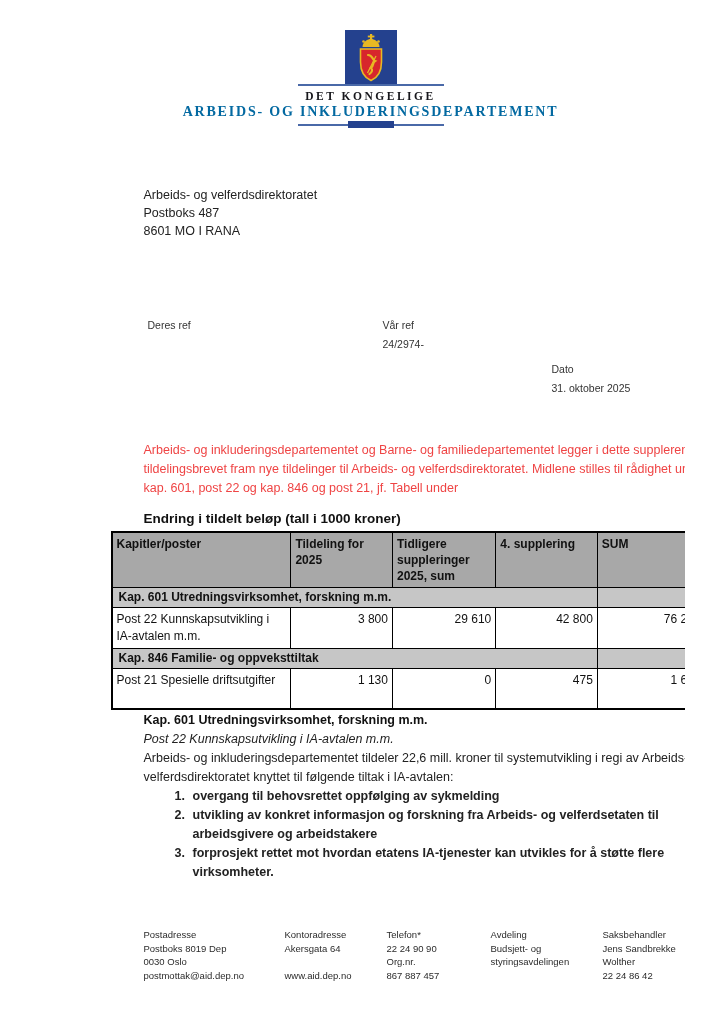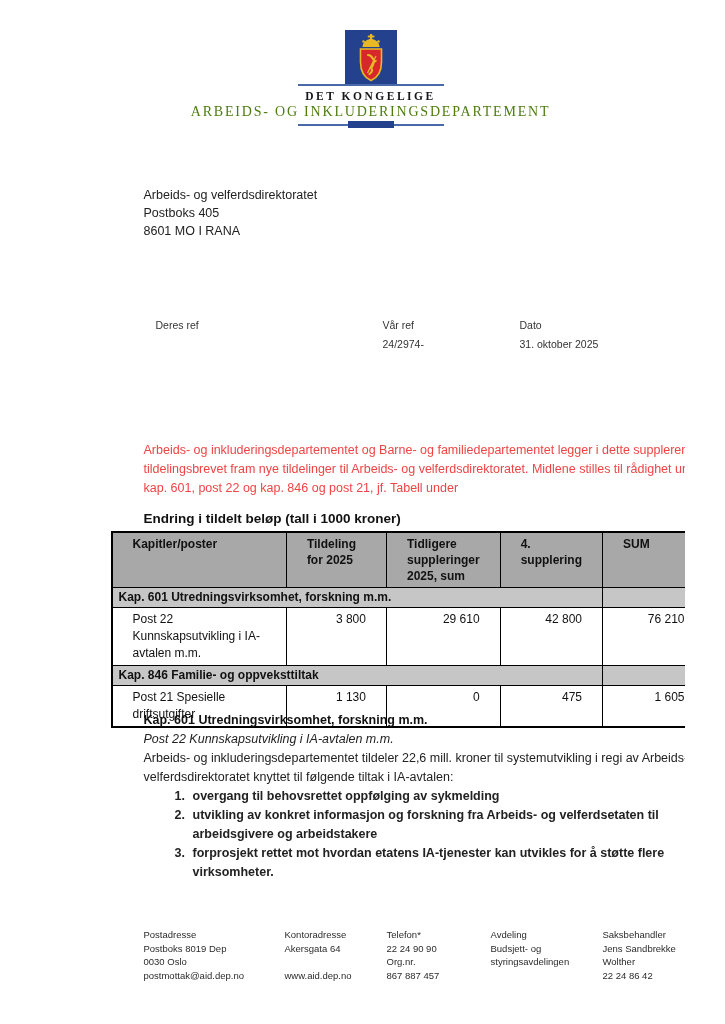--- a/index.html
+++ b/index.html
@@ -17,35 +17,35 @@
   }
   .crest { width:52px; height:56px; display:block; }
   .lh-rule { width:146px; height:2px; background:#4a69a8; }
   .lh-rule.top { margin-top:-2px; }
   .lh-line1 {
     font-family:"Liberation Serif", serif; font-size:11.5px; letter-spacing:2.5px;
     color:#17171c; margin-top:4px; font-weight:600;
   }
   .lh-line2 {
     font-family:"Liberation Serif", serif; font-size:14px; letter-spacing:1.8px;
-    color:#4d7c0f; margin-top:2px; font-weight:400; white-space:nowrap;
+    color:#0369a1; margin-top:2px; font-weight:700; white-space:nowrap;
   }
   .lh-rule.bottom { margin-top:4px; position:relative; }
   .lh-bar {
     position:absolute; left:50%; top:-3px; transform:translateX(-50%);
     width:46px; height:7px; background:#24418e;
   }
   
   .recipient { position:absolute; left:103px; top:186px; font-size:12.5px; line-height:18px; color:#222; }
   
   .refs { position:absolute; left:103px; top:319px; width:560px; font-size:10.5px; color:#333; }
   .refs .lbl, .refs .val { position:absolute; white-space:nowrap; }
-  .col-deres { left:12px; }
+  .col-deres { left:4px; }
   .col-var  { left:227px;margin-left:12px; }
-  .col-dato { left:376px; }
+  .col-dato { left:408px;margin-top:44px; }
   .refs .val { top:19px; }
   
   .title {
     position:absolute; left:103px; top:411px; width:575px;
     font-size:15px; font-weight:bold; color:#111;
   }
   .intro {
     position:absolute; left:103px; top:441px; width:567px;
     font-size:12.5px; line-height:19px; color:#ef4444;
   }
@@ -53,21 +53,21 @@
     position:absolute; left:103px; top:511px;
     font-size:13.5px; font-weight:bold; color:#111;
   }
   
   table.alloc {
     position:absolute; left:70px; top:531px; width:596px;
     border-collapse:collapse; font-size:12px; color:#111;
     border:2px solid #000;
   }
   table.alloc th, table.alloc td {
-    border:1.5px solid #000; vertical-align:top; padding:3px 20px; text-align:left;
+    border:1.5px solid #000; vertical-align:top; padding:3px 4px; text-align:left;
   }
   table.alloc thead th {
     background:#a8a8a8; font-weight:bold; height:52px; line-height:16px;
   }
   tr.section td {
     background:#c6c6c6; font-weight:bold; height:20px; padding:2px 6px;
   }
   tr.datarow td { height:40px; line-height:17px; }
   td.num, tr.datarow td.num { text-align:right; }
   .w1 { width:30.2%; } .w2 { width:17.1%; } .w3 { width:17.4%; }
@@ -104,21 +104,21 @@
     <div class="lh-rule top"></div>
     <div class="lh-line1">DET KONGELIGE</div>
     <div class="lh-line2">ARBEIDS- OG INKLUDERINGSDEPARTEMENT</div>
     <div class="lh-rule bottom">
       <div class="lh-bar"></div>
     </div>
   </div>
 
   <div class="recipient">
     <div>Arbeids- og velferdsdirektoratet</div>
-    <div>Postboks 405</div>
+    <div>Postboks 487</div>
     <div>8601 MO I RANA</div>
   </div>
 
   <div class="refs">
     <span class="lbl col-deres">Deres ref</span>
     <span class="lbl col-var">Vår ref</span>
     <span class="lbl col-dato">Dato</span>
     <span class="val col-deres"></span>
     <span class="val col-var">24/2974-</span>
     <span class="val col-dato">31. oktober 2025</span>

